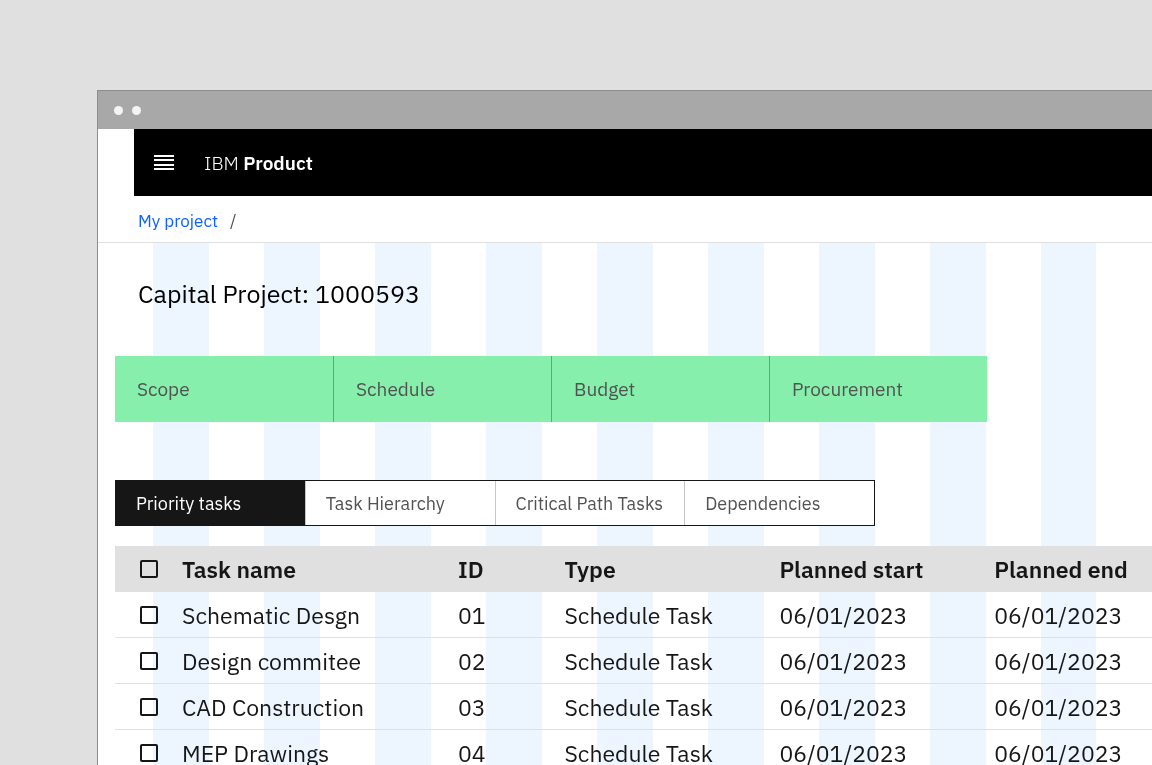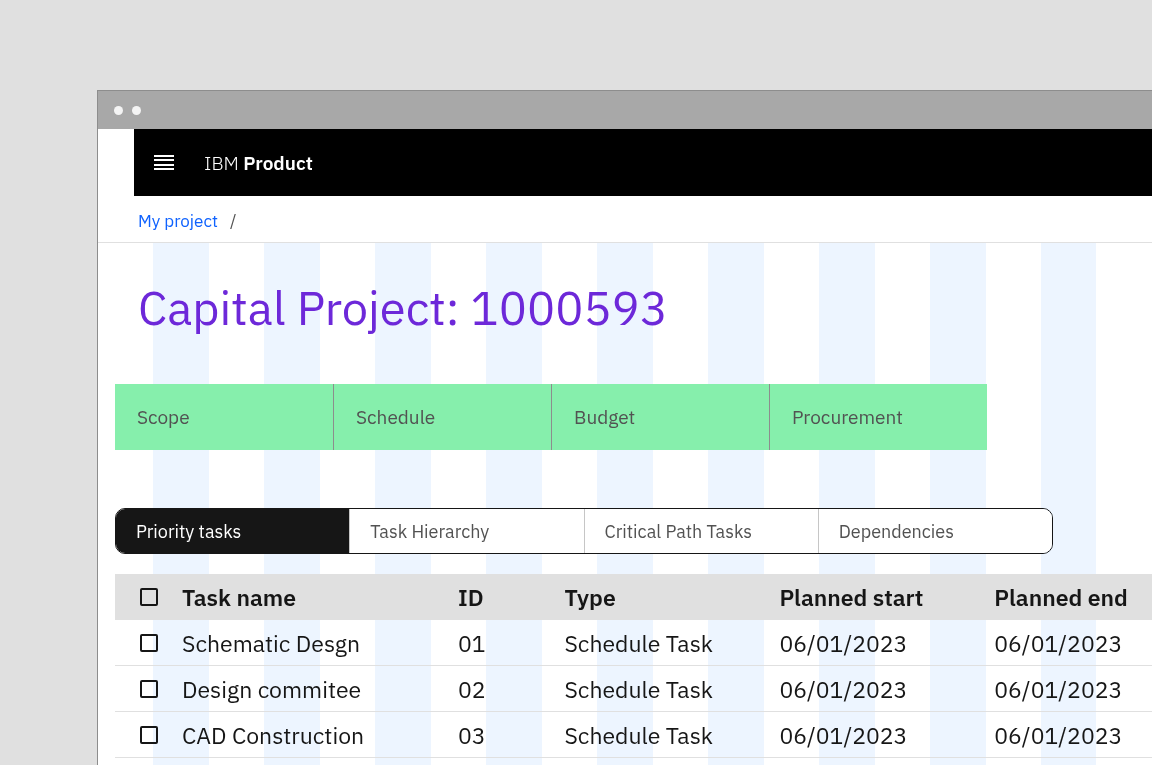--- a/index.html
+++ b/index.html
@@ -82,23 +82,23 @@
     display: flex;
     align-items: center;
     gap: 12px;
   }
   .breadcrumb-link { color: #0f62fe; text-decoration: none; cursor: pointer; }
   .breadcrumb-sep { color: #525252; }
 
   .page-title {
     position: relative;
     padding: 34px 0 46px 40px;
-    font-size: 47px;
+    font-size: 25px;
     font-weight: 400;
-    color: #6d28d9;
+    color: #000000;
   }
 
   .tabs {
     position: relative;
     display: flex;
     margin-left: 17px;
   }
   .tab {
     flex: 0 0 218px;
     height: 66px;
@@ -121,23 +121,23 @@
     padding-top: 0;
   }
   .tab.active + .tab { border-left: none; }
 
   .below-tabs { position: relative; height: 58px; }
 
   .subtabs {
     position: relative;
     margin-left: 17px;
     display: flex;
-    width: 938px;
+    width: 760px;
     border: 1px solid #161616;
-    border-radius: 10px;
+    border-radius: 0;
     overflow: hidden;
   }
   .subtab {
     flex: 1;
     height: 44px;
     display: flex;
     align-items: center;
     padding-left: 20px;
     font-size: 18px;
     color: #525252;

